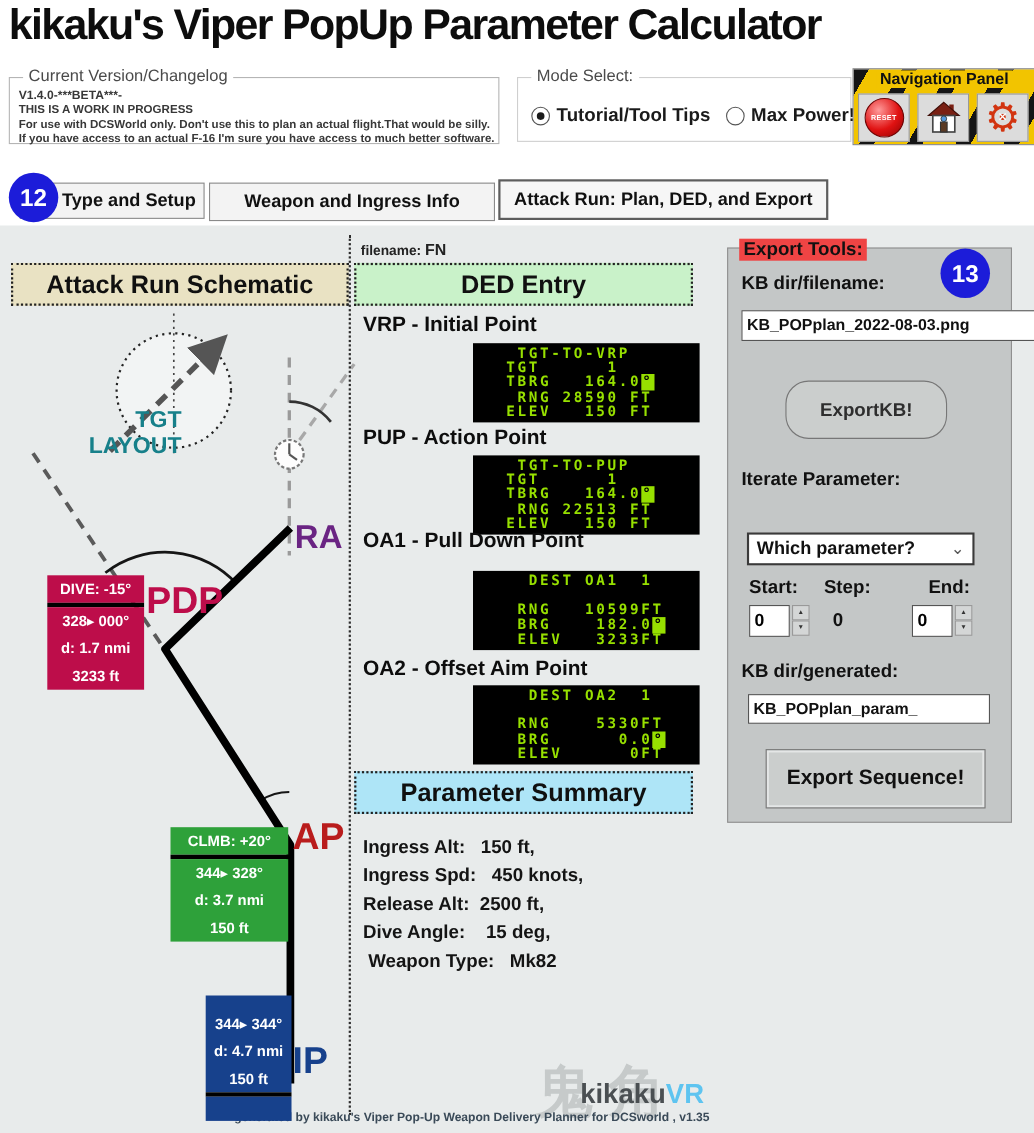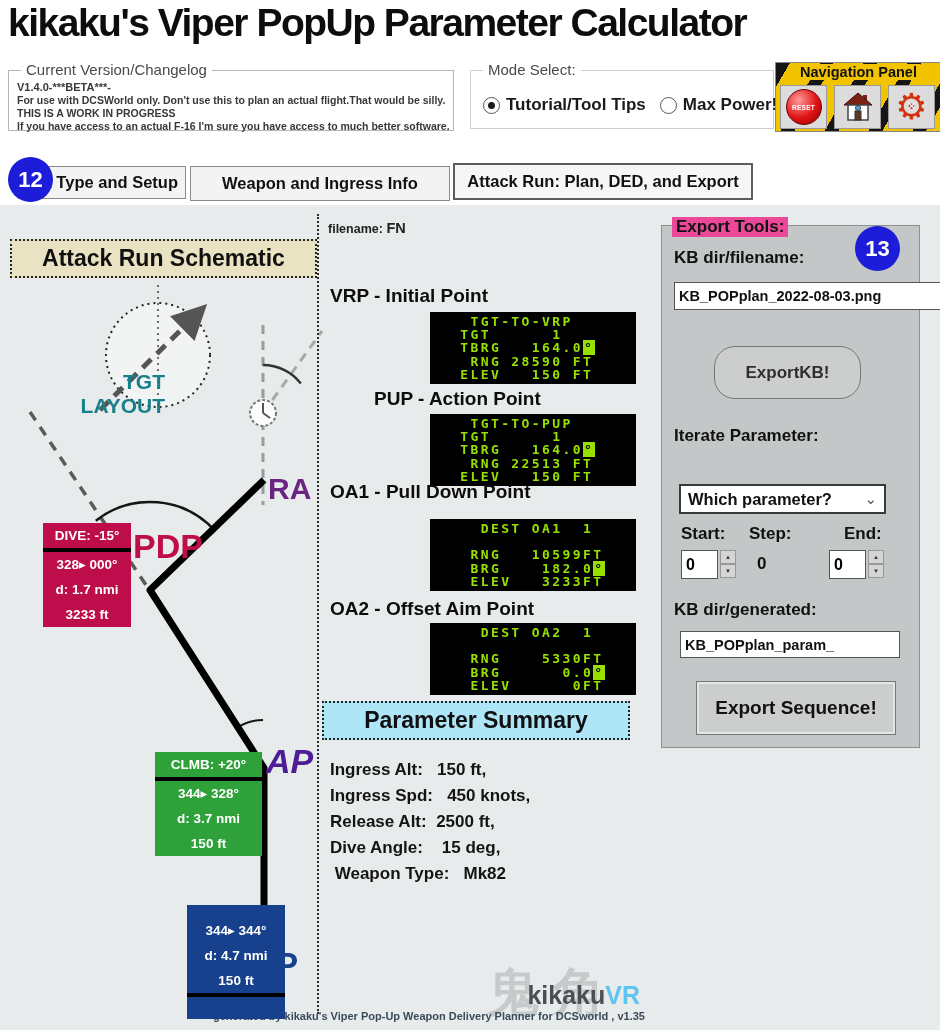--- a/index.html
+++ b/index.html
@@ -66,30 +66,30 @@
   .wp-label{font-weight:bold;z-index:4;white-space:nowrap;}
   .box-ra{left:185px;top:428px;width:82px;}
   .bg-ra{background:#7b2d8e;}
   .ra-alt{width:76px;}
   .lbl-ra{left:268px;top:472px;font-size:30px;color:#6a2483;}
   .box-pdp{left:43px;top:523px;width:88px;}
   .bg-pdp{background:#bd0d4a;}
   .lbl-pdp{left:133px;top:527px;font-size:34px;color:#bd0d4a;}
   .box-ap{left:155px;top:752px;width:107px;}
   .bg-ap{background:#2ea13a;}
-  .lbl-ap{left:266px;top:742px;font-size:34px;color:#4c1d95;font-style:italic;}
-  .box-ip{left:187px;top:905px;width:98px;}
+  .lbl-ap{left:266px;top:742px;font-size:34px;color:#b91c1c;}
+  .box-ip{left:187px;top:905px;width:78px;}
   .bg-ip{background:#17418c;}
   .ip-pad{height:13px;}
   .ip-band{height:22px;}
   .lbl-ip{left:266px;top:945px;font-size:34px;color:#17418c;}
 
   
   .export-panel{left:661px;top:225px;width:257px;height:521px;background:#c4c7c7;border:1px solid #8f8f8f;z-index:4;}
-  .export-panel .legend{position:absolute;top:-9px;left:10px;background:#ec4899;padding:0 4px;font-size:17px;font-weight:bold;color:#111;}
+  .export-panel .legend{position:absolute;top:-9px;left:10px;background:#ef4444;padding:0 4px;font-size:17px;font-weight:bold;color:#111;}
   .exp-label{position:absolute;font-size:17px;font-weight:bold;color:#111;white-space:nowrap;}
   .exp-input{position:absolute;border:1px solid #555;background:#fff;font-family:inherit;font-size:14.5px;font-weight:bold;color:#111;padding:2px 4px;box-sizing:border-box;}
   .btn{position:absolute;background:#cbcecd;border:1px solid #777;font-family:inherit;font-weight:bold;color:#2e2e2e;display:flex;align-items:center;justify-content:center;cursor:pointer;}
   .btn-exportkb{left:52px;top:120px;width:145px;height:51px;font-size:17px;border-radius:21px;}
   .btn-exportseq{left:34px;top:455px;width:198px;height:52px;font-size:19px;box-shadow:inset 0 0 0 2px #e4e6e6;color:#111;}
   .dropdown{position:absolute;left:17px;top:258px;width:207px;height:30px;background:#fff;border:2px solid #3a3a3a;display:flex;align-items:center;justify-content:space-between;padding:0 7px;box-sizing:border-box;}
   .dropdown .dd-text{font-size:16.5px;font-weight:bold;color:#111;}
   .dropdown .chev{font-size:15px;color:#555;}
   .spinner{position:absolute;display:flex;height:29px;}
   .spin-input{width:37px;border:1px solid #555;background:#fff;font-family:inherit;font-size:16px;font-weight:bold;padding:2px 4px;box-sizing:border-box;}
@@ -110,22 +110,22 @@
 <div id="canvas">
 
   <div class="abs main-bg"></div>
 
   <div class="abs app-title">kikaku's Viper PopUp Parameter Calculator</div>
 
   <div class="abs groupbox changelog">
     <div class="legend">Current Version/Changelog</div>
     <div class="changelog-lines">
         <div class="cl-line">V1.4.0-***BETA***-</div>
+        <div class="cl-line">THIS IS A WORK IN PROGRESS</div>
         <div class="cl-line">For use with DCSWorld only. Don't use this to plan an actual flight.That would be silly.</div>
-        <div class="cl-line">THIS IS A WORK IN PROGRESS</div>
         <div class="cl-line">If you have access to an actual F-16 I'm sure you have access to much better software.</div>
       </div>
   </div>
 
   <div class="abs groupbox modebox">
     <div class="legend">Mode Select:</div>
     <div class="radio-row">
       <span class="radio">
           <span class="dot"></span>
         </span>
@@ -159,20 +159,21 @@
     </div>
   </div>
 
   <div class="abs tab tab1">ck Type and Setup</div>
   <div class="abs tab tab2">Weapon and Ingress Info</div>
   <div class="abs tab tab3">Attack Run: Plan, DED, and Export</div>
   <div class="abs badge badge12">12</div>
   <div class="abs badge badge13">13</div>
 
   <div class="abs colhead head-schem">Attack Run Schematic</div>
+  <div class="abs colhead head-ded">DED Entry</div>
   <div class="abs colhead head-param">Parameter Summary</div>
   <div class="abs filename-row">
     <span>filename:</span> <b>FN</b>
   </div>
   <div class="abs vsep"></div>
 
   <svg class="abs schem-svg" width="330" height="825" viewBox="0 0 330 825">
     <defs>
       <marker id="arrowhead" markerWidth="7" markerHeight="7" refX="5" refY="3.5" orient="auto">
         <polygon points="0 0, 7 3.5, 0 7" fill="#555"></polygon>
@@ -241,21 +242,21 @@
 
   <div class="abs ded-title" style="left:330px;top:285px;">VRP - Initial Point</div>
   <div class="abs ded-screen" style="left:430px;top:312px;">
       <div class="ded-line">  TGT-TO-VRP</div>
       <div class="ded-line"> TGT      1</div>
       <div class="ded-line"> TBRG   164.0<span class="dinv">°</span></div>
       <div class="ded-line">  RNG 28590 FT</div>
       <div class="ded-line"> ELEV   150 FT</div>
     </div>
 
-  <div class="abs ded-title" style="left:330px;top:388px;margin-left:44px;">PUP - Action Point</div>
+  <div class="abs ded-title" style="left:330px;top:388px;">PUP - Action Point</div>
   <div class="abs ded-screen" style="left:430px;top:414px;">
       <div class="ded-line">  TGT-TO-PUP</div>
       <div class="ded-line"> TGT      1</div>
       <div class="ded-line"> TBRG   164.0<span class="dinv">°</span></div>
       <div class="ded-line">  RNG 22513 FT</div>
       <div class="ded-line"> ELEV   150 FT</div>
     </div>
 
   <div class="abs ded-title" style="left:330px;top:481px;">OA1 - Pull Down Point</div>
   <div class="abs ded-screen" style="left:430px;top:519px;">

